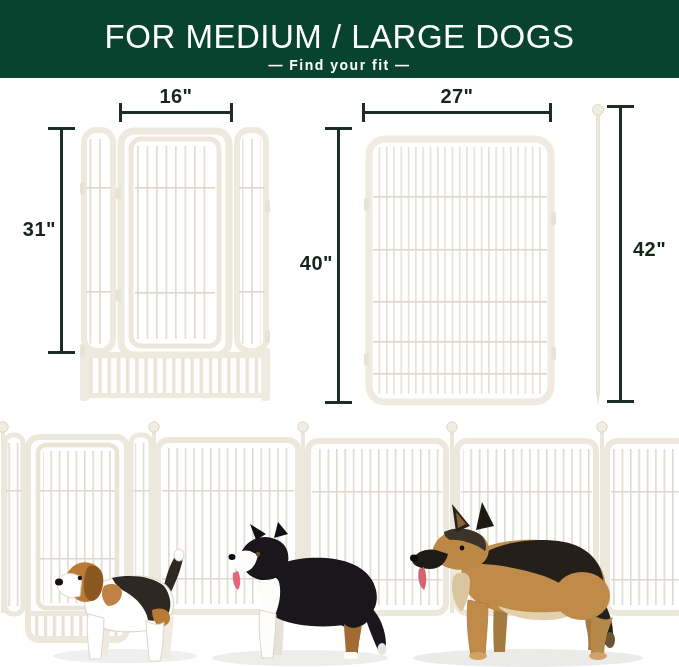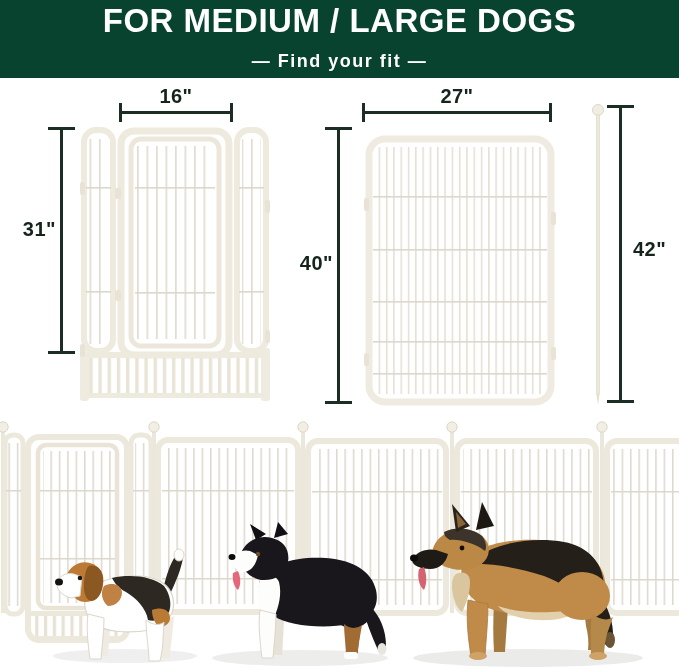--- a/index.html
+++ b/index.html
@@ -7,25 +7,25 @@
     position:relative;width:679px;height:667px;margin:0 auto;
     background:#ffffff;overflow:hidden;
     font-family:"Liberation Sans", sans-serif;
   }
   
   .banner{
     position:absolute;left:0;top:0;width:679px;height:78px;
     background:#07432e;color:#ffffff;text-align:center;
   }
   .banner h1{
-    margin:0;padding-top:2px;font-size:33px;line-height:1.15;
-    font-weight:700;letter-spacing:.5px;
+    margin:0;padding-top:18px;font-size:33px;line-height:1.15;
+    font-weight:400;letter-spacing:.5px;
   }
   .banner .subtitle{
-    margin-top:11px;font-size:18px;font-weight:600;letter-spacing:1.5px;
+    margin-top:1px;font-size:14px;font-weight:600;letter-spacing:1.5px;
   }
   
   .dim-el{position:absolute;background:#1c2d23;}
   .dim-label{
     position:absolute;color:#15251c;font-size:20px;font-weight:700;
     letter-spacing:.5px;
   }
   .t-center{text-align:center;} .t-right{text-align:right;} .t-left{text-align:left;}
   
   .abs{position:absolute;}

